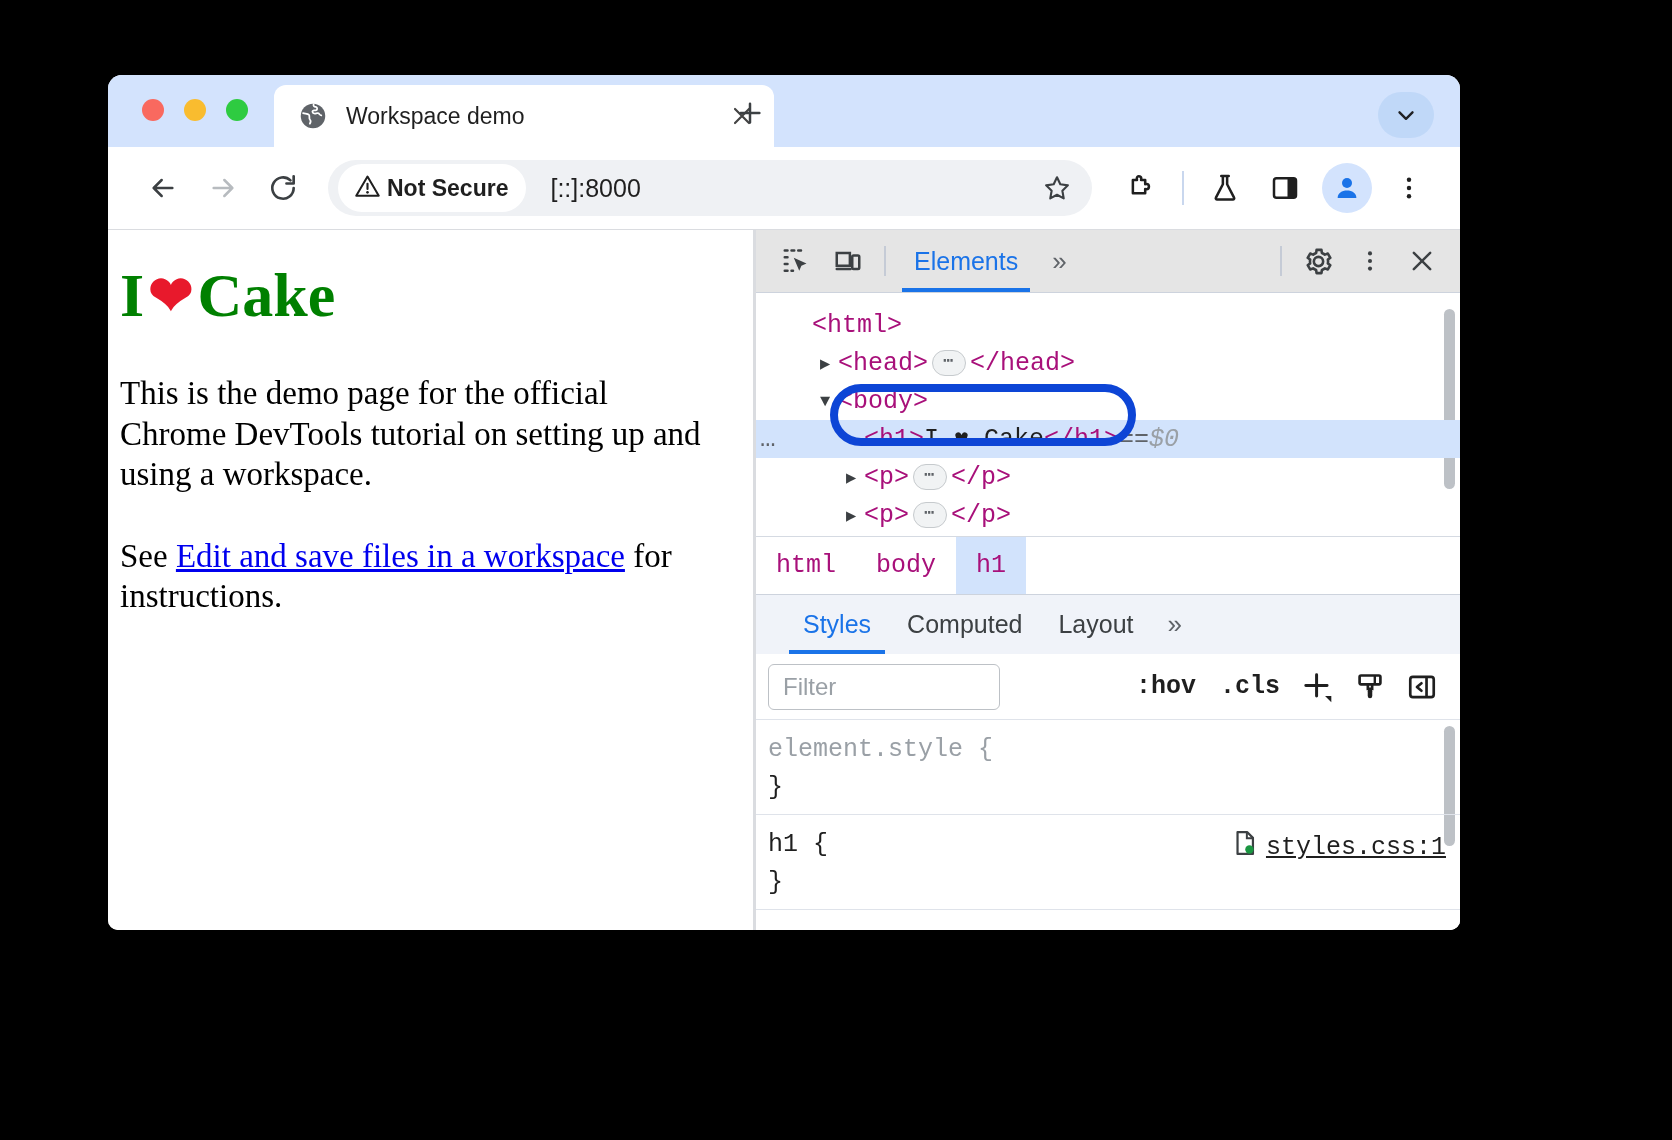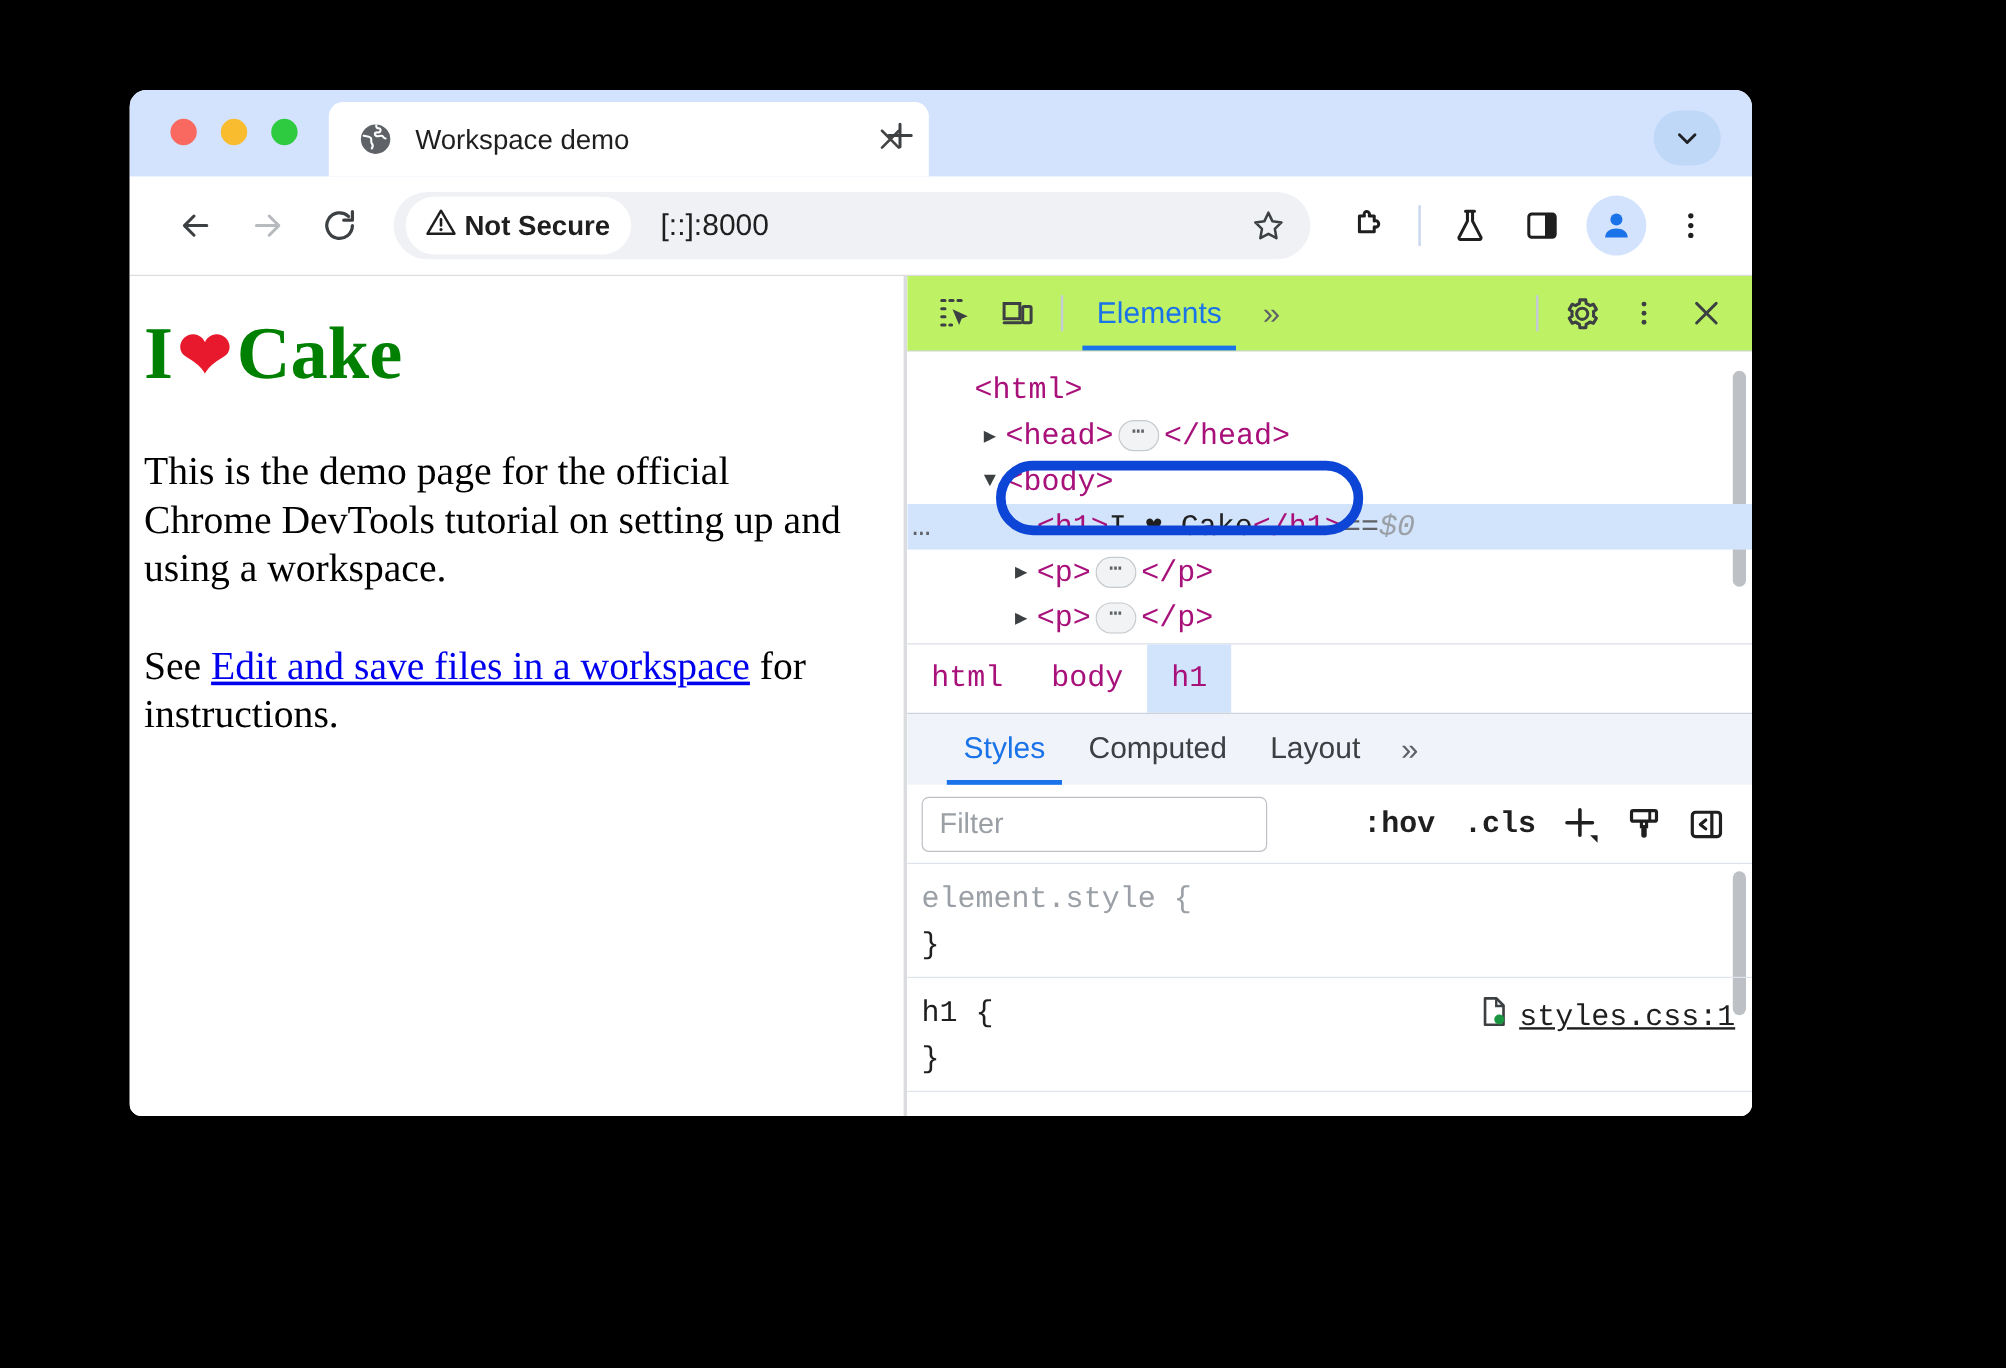--- a/index.html
+++ b/index.html
@@ -180,21 +180,21 @@
   
   .devtools {
     flex:1 1 auto;
     background:#fff;
     display:flex; flex-direction:column;
     overflow:hidden;
     position:relative;
   }
   .dt-toolbar {
     height:63px; flex:0 0 63px;
-    background:#bef264;
+    background:#e5e5e5;
     display:flex; align-items:center;
     padding:0 12px 0 14px;
     border-bottom:1px solid #cdd3dd;
   }
   .dt-icon-btn {
     width:52px; height:48px; flex:0 0 52px;
     display:flex; align-items:center; justify-content:center;
     color:#3c4043;
   }
   .dt-sep { width:2px; height:30px; background:#c5cbd6; margin:0 10px; flex:0 0 2px; }
@@ -310,21 +310,21 @@
 
   .filter-bar {
     flex:0 0 66px;
     display:flex; align-items:center;
     padding:0 14px 0 12px;
     gap:4px;
     background:#fff;
     border-bottom:1px solid #dfe3ea;
   }
   .filter-input {
-    width:288px; height:46px;
+    width:232px; height:46px;
     border:1px solid #bdc1c6; border-radius:6px;
     padding:0 14px;
     font-size:24px; color:#3c4043;
     font-family:"Liberation Sans", sans-serif;
     background:#fff;
   }
   .filter-input::placeholder { color:#9aa0a6; }
   .fb-txt {
     font-family:"Liberation Mono", monospace;
     font-size:25px; color:#1f1f1f; font-weight:700;

